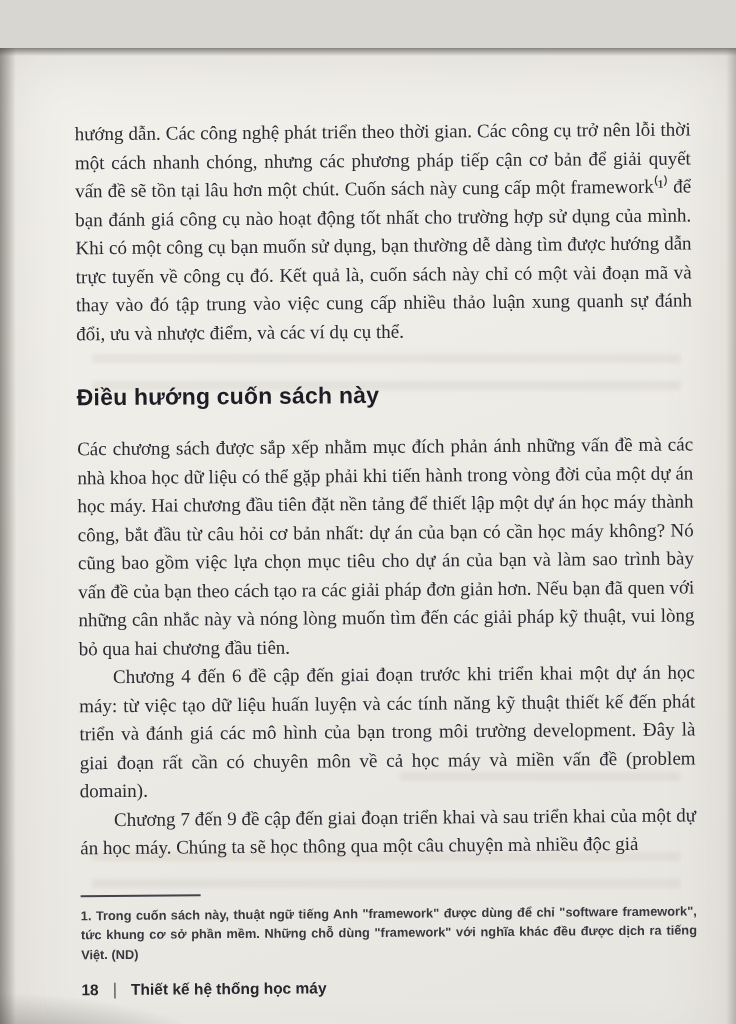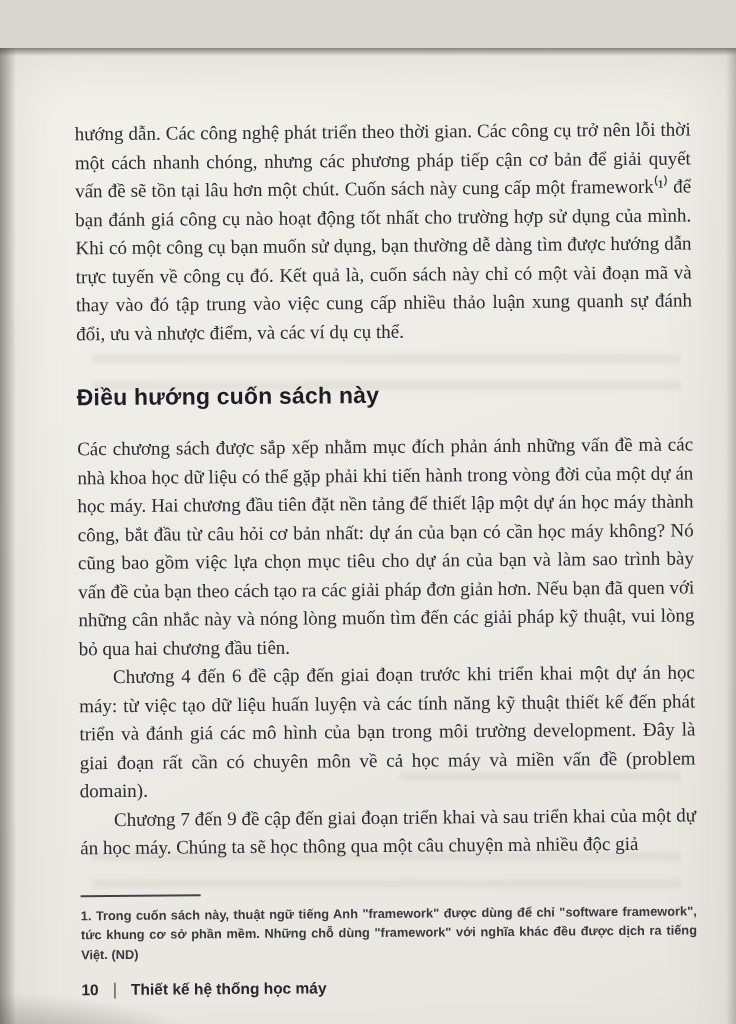--- a/index.html
+++ b/index.html
@@ -147,21 +147,21 @@
       <p class="body indent">Chương 4 đến 6 đề cập đến giai đoạn trước khi triển khai một dự án học máy: từ việc tạo dữ liệu huấn luyện và các tính năng kỹ thuật thiết kế đến phát triển và đánh giá các mô hình của bạn trong môi trường development. Đây là giai đoạn rất cần có chuyên môn về cả học máy và miền vấn đề (problem domain).</p>
 
       <p class="body indent">Chương 7 đến 9 đề cập đến giai đoạn triển khai và sau triển khai của một dự án học máy. Chúng ta sẽ học thông qua một câu chuyện mà nhiều độc giả</p>
 
       <div class="fn-rule"></div>
 
       <p class="footnote">1. Trong cuốn sách này, thuật ngữ tiếng Anh "framework" được dùng để chỉ "software framework", tức khung cơ sở phần mềm. Những chỗ dùng "framework" với nghĩa khác đều được dịch ra tiếng Việt. (ND)</p>
     </div>
 
     <div class="footer">
-      <span>10</span>
+      <span>18</span>
       <span class="sep">|</span>
       <span>Thiết kế hệ thống học máy</span>
     </div>
   </div>
 
   <div class="edge-top"></div>
   <div class="edge-left"></div>
   <div class="edge-right"></div>
   <div class="edge-bottom"></div>
   <div class="corner-bl"></div>

